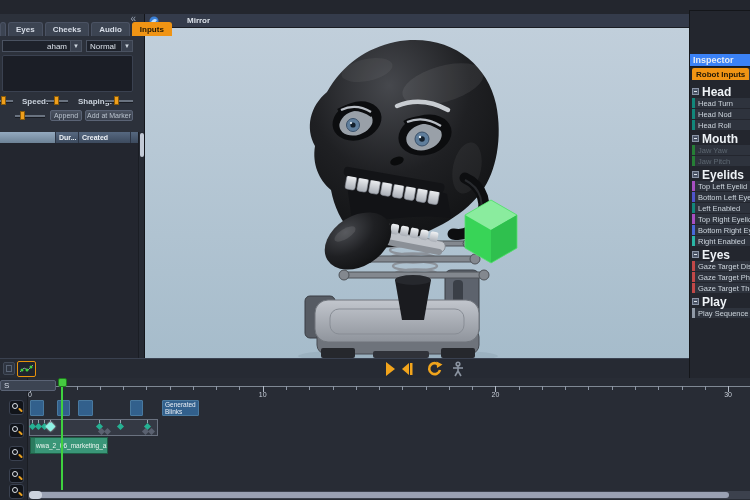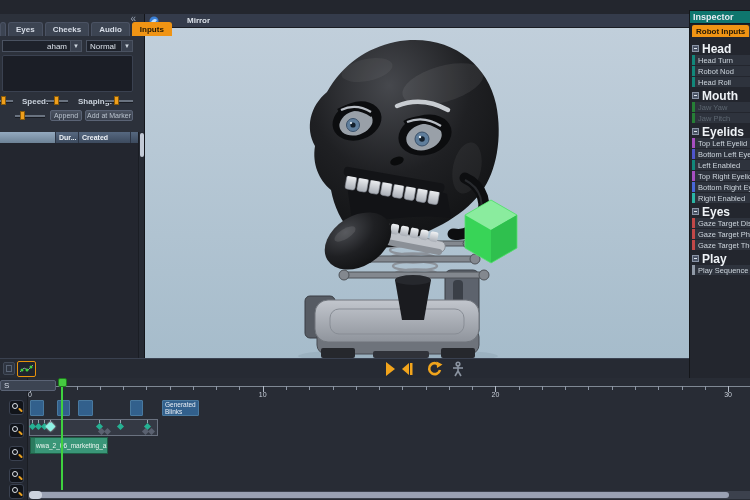--- a/index.html
+++ b/index.html
@@ -80,22 +80,22 @@
   .clip-audio{position:absolute;top:0;height:17px;background:#3a9678;border:1px solid #1f5c44;color:#eef6f1;
               font-size:6.5px;line-height:15px;padding-left:5px;overflow:hidden;white-space:nowrap;}
   .clip-audio i{position:absolute;left:0;top:0;width:4px;height:100%;background:#2b7a5e;}
   .hscroll{position:absolute;left:28px;right:0;top:113px;height:8px;background:#3c414d;}
   .hscroll .hthumb{position:absolute;left:1px;top:1px;width:700px;height:6px;background:#9aa1b3;border-radius:3px;}
   .hscroll .hcap{position:absolute;left:1px;top:0;width:13px;height:8px;background:#cdd3de;border-radius:4px;}
 
   
   .inspector{position:absolute;left:689px;top:10px;width:61px;height:368px;background:#23262e;
              border-left:1px solid #14161a;border-top:1px solid #14161a;z-index:8;}
-  .insp-title{height:13px;background:#0f766e;border-bottom:1px solid #15181e;color:#e8edf3;
-              font-size:9px;font-weight:bold;line-height:13px;padding-left:3px;}
+  .insp-title{height:13px;background:#3b82f6;border-bottom:1px solid #15181e;color:#e8edf3;
+              font-size:9px;font-weight:bold;line-height:13px;padding-left:3px;margin-top:43px;}
   .insp-tabs{height:13px;background:#1d2026;display:flex;align-items:flex-end;padding:1px 0 0 2px;}
   .itab-active{background:#f09414;color:#231806;font-size:8px;font-weight:bold;padding:2px 4px 1px 4px;border-radius:2px 2px 0 0;white-space:nowrap;}
   .itab-partial{margin-left:auto;width:7px;overflow:hidden;background:#343b48;color:#f09414;font-size:8px;font-weight:bold;
                 padding:2px 1px 1px 2px;border-radius:2px 0 0 0;}
   .isections{padding-top:3px;}
   .isec{height:11px;margin:3px 0 1px 2px;display:flex;align-items:center;gap:3px;}
   .ibox{width:7px;height:7px;background:#4b5466;border:1px solid #8a94a6;position:relative;}
   .ibox:after{content:"";position:absolute;left:1px;right:1px;top:2px;height:1px;background:#dfe5ec;}
   .iname{color:#eef2f6;font-size:12px;font-weight:bold;white-space:nowrap;}
   .irow{height:10px;margin:0 0 1px 2px;background:#2e333d;display:flex;align-items:center;overflow:hidden;}
@@ -450,21 +450,21 @@
         <div class="isec">
           <span class="ibox"></span>
           <span class="iname">Head</span>
         </div>
         <div class="irow">
           <span class="istripe" style="background: rgb(18, 135, 122);"></span>
           <span class="ilabel">Head Turn</span>
         </div>
         <div class="irow">
           <span class="istripe" style="background: rgb(18, 135, 122);"></span>
-          <span class="ilabel">Robot Nod</span>
+          <span class="ilabel">Head Nod</span>
         </div>
         <div class="irow">
           <span class="istripe" style="background: rgb(18, 135, 122);"></span>
           <span class="ilabel">Head Roll</span>
         </div>
         <div class="isec">
           <span class="ibox"></span>
           <span class="iname">Mouth</span>
         </div>
         <div class="irow dis">

